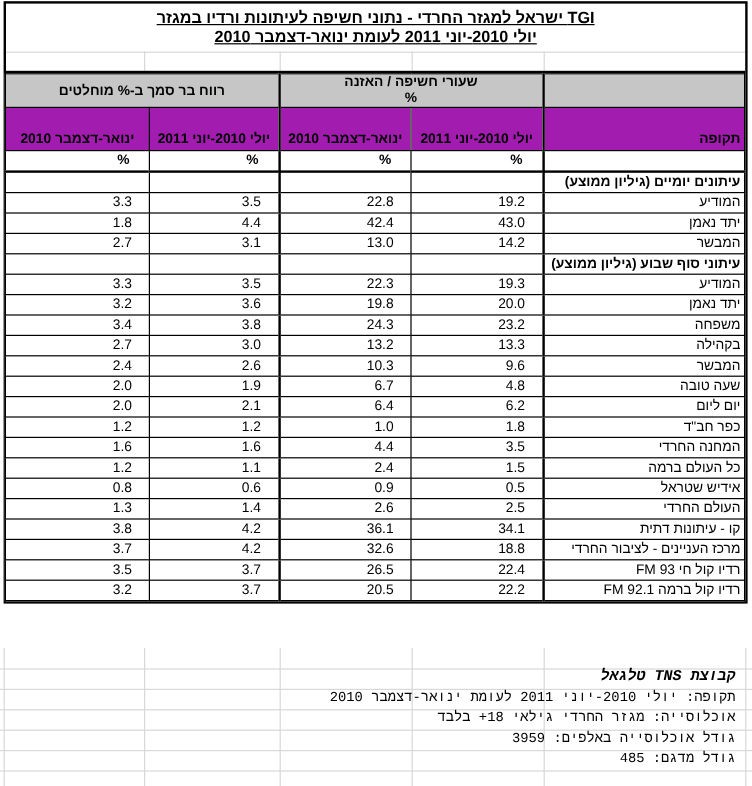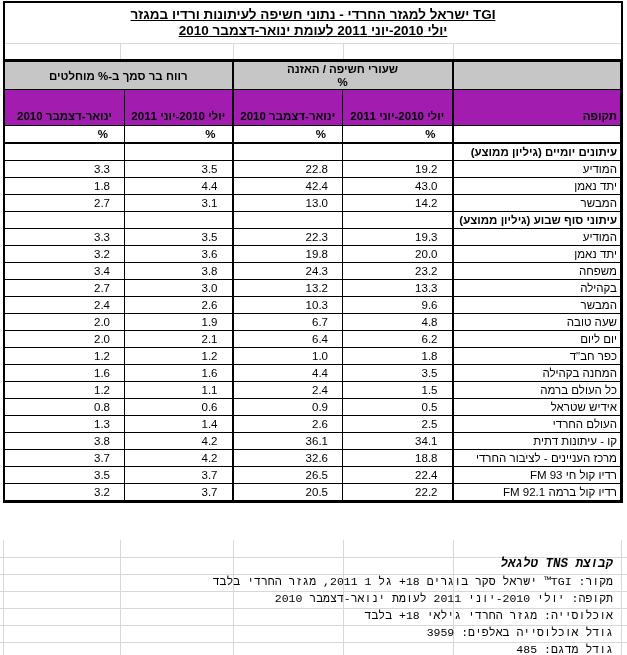--- a/index.html
+++ b/index.html
@@ -248,21 +248,21 @@
             <td class="num-cell">2.0</td>
           </tr>
           <tr class="data">
             <td class="label-cell thick-left">כפר חב"ד</td>
             <td class="num-cell">1.8</td>
             <td class="num-cell thick-left">1.0</td>
             <td class="num-cell">1.2</td>
             <td class="num-cell">1.2</td>
           </tr>
           <tr class="data">
-            <td class="label-cell thick-left">המחנה בקהילה</td>
+            <td class="label-cell thick-left">המחנה החרדי</td>
             <td class="num-cell">3.5</td>
             <td class="num-cell thick-left">4.4</td>
             <td class="num-cell">1.6</td>
             <td class="num-cell">1.6</td>
           </tr>
           <tr class="data">
             <td class="label-cell thick-left">כל העולם ברמה</td>
             <td class="num-cell">1.5</td>
             <td class="num-cell thick-left">2.4</td>
             <td class="num-cell">1.1</td>
@@ -309,20 +309,19 @@
             <td class="num-cell thick-left">20.5</td>
             <td class="num-cell">3.7</td>
             <td class="num-cell">3.2</td>
           </tr>
         </tbody>
     </table>
   </div>
 
   <div class="footer">
     <div class="f-line f-brand">קבוצת TNS טלגאל</div>
-    <div class="f-line">מקור: TGI™ ישראל סקר בוגרים 18+ גל 1 2011, מגזר החרדי בלבד</div>
     <div class="f-line">תקופה: יולי 2010-יוני 2011 לעומת ינואר-דצמבר 2010</div>
     <div class="f-line">אוכלוסייה: מגזר החרדי גילאי 18+ בלבד</div>
     <div class="f-line">גודל אוכלוסייה באלפים: 3959</div>
     <div class="f-line">גודל מדגם: 485</div>
   </div>
 
 </div>
 
 </body></html>

